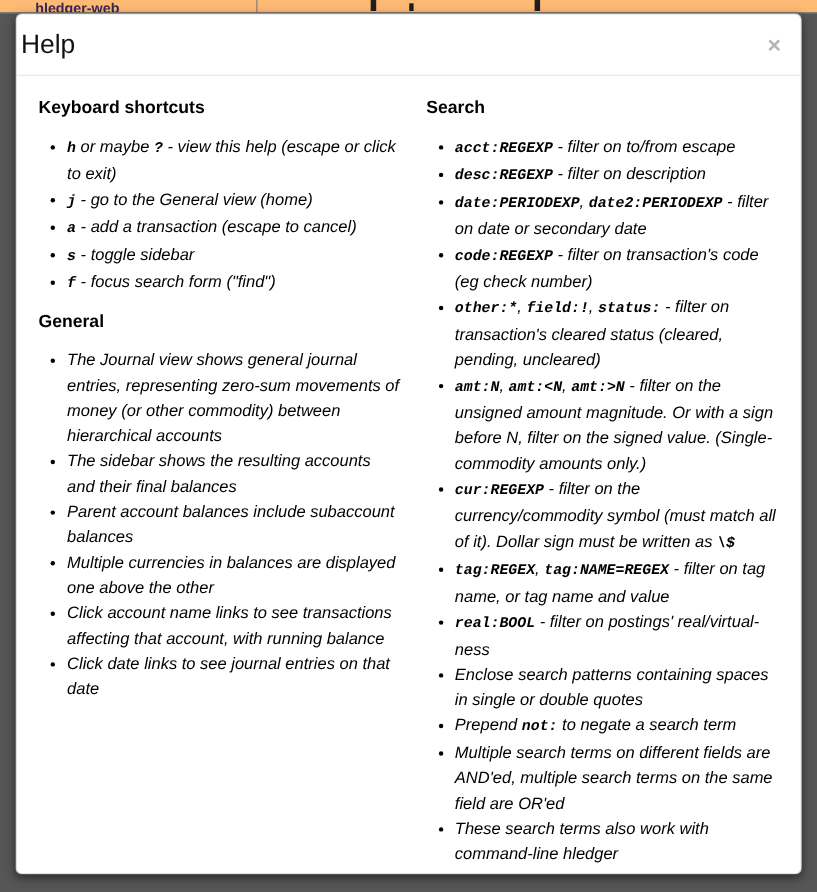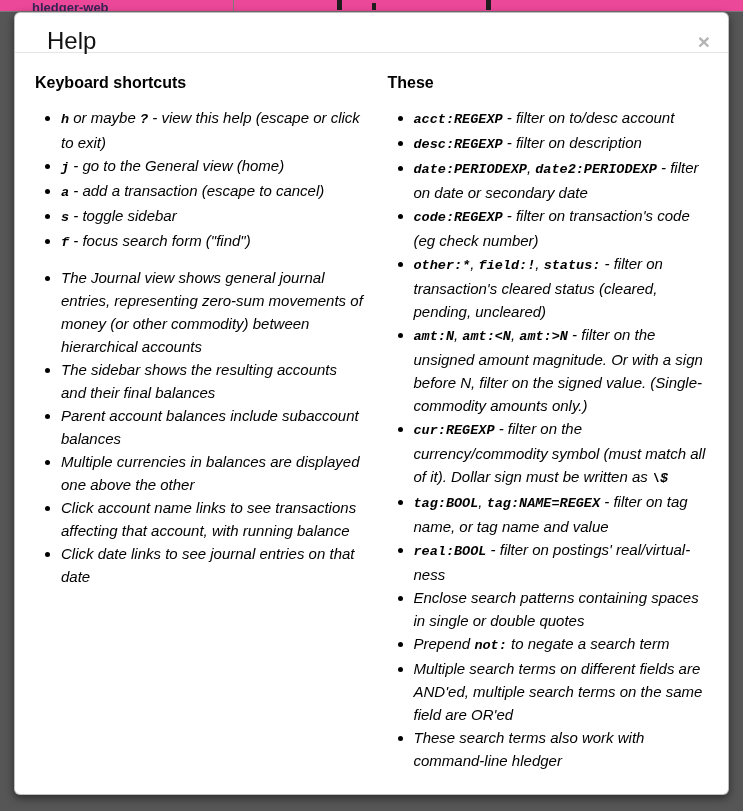--- a/index.html
+++ b/index.html
@@ -6,21 +6,21 @@
   html, body { width: 743px; height: 811px; overflow: hidden; }
   body {
     position: relative;
     font-family: "Liberation Sans", sans-serif;
     background: #565656;
   }
 
   
   .bg-top {
     position: absolute; left: 0; top: 0; width: 743px; height: 12px;
-    background: #ec4899; overflow: hidden;
+    background: #fdba74; overflow: hidden;
   }
   .bg-top-line {
     position: absolute; left: 0; top: 11px; width: 743px; height: 1px;
     background: #767676;
   }
   .brand-link {
     position: absolute; left: 32px; top: 0px;
     font-size: 13px; font-weight: bold; color: #3a2456;
     text-decoration: underline; white-space: nowrap;
   }
@@ -37,23 +37,23 @@
   .modal {
     position: absolute; left: 14px; top: 12px; width: 715px; height: 783px;
     background: #ffffff;
     border: 1px solid rgba(0,0,0,0.25);
     border-radius: 6px;
     box-shadow: 0 3px 9px rgba(0,0,0,0.5);
     overflow: hidden;
   }
   .modal-header {
     position: relative;
-    padding: 13px 20px 12px 32px;
+    padding: 13px 20px 12px 4px;
     border-bottom: 1px solid #e5e5e5;
-    height: 40px;
+    height: 56px;
   }
   .modal-title {
     font-size: 24px; font-weight: normal; color: #111;
     line-height: 30px;
   }
   .modal-close {
     position: absolute; right: 18px; top: 18px;
     background: none; border: none; cursor: pointer;
     font-family: "Liberation Sans", sans-serif;
     font-size: 21px; font-weight: bold; color: #b4b4b4; line-height: 1;
@@ -110,40 +110,41 @@
   <div class="modal-body">
     <div class="col col-left">
       <h4 class="section-heading">Keyboard shortcuts</h4>
       <ul class="help-list">
           <li><code>h</code><span> or maybe </span><code>?</code><span> - view this help (escape or click to exit)</span></li>
           <li><code>j</code><span> - go to the General view (home)</span></li>
           <li><code>a</code><span> - add a transaction (escape to cancel)</span></li>
           <li><code>s</code><span> - toggle sidebar</span></li>
           <li><code>f</code><span> - focus search form ("find")</span></li>
         </ul>
+      <h4 class="section-heading">General</h4>
       <ul class="help-list">
           <li><span>The Journal view shows general journal entries, representing zero-sum movements of money (or other commodity) between hierarchical accounts</span></li>
           <li><span>The sidebar shows the resulting accounts and their final balances</span></li>
           <li><span>Parent account balances include subaccount balances</span></li>
           <li><span>Multiple currencies in balances are displayed one above the other</span></li>
           <li><span>Click account name links to see transactions affecting that account, with running balance</span></li>
           <li><span>Click date links to see journal entries on that date</span></li>
         </ul>
     </div>
     <div class="col col-right">
-      <h4 class="section-heading">These</h4>
+      <h4 class="section-heading">Search</h4>
       <ul class="help-list">
-          <li><code>acct:REGEXP</code><span> - filter on to/desc account</span></li>
+          <li><code>acct:REGEXP</code><span> - filter on to/from escape</span></li>
           <li><code>desc:REGEXP</code><span> - filter on description</span></li>
           <li><code>date:PERIODEXP</code><span>, </span><code>date2:PERIODEXP</code><span> - filter on date or secondary date</span></li>
           <li><code>code:REGEXP</code><span> - filter on transaction's code (eg check number)</span></li>
           <li><code>other:*</code><span>, </span><code>field:!</code><span>, </span><code>status:</code><span> - filter on transaction's cleared status (cleared, pending, uncleared)</span></li>
           <li><code>amt:N</code><span>, </span><code>amt:&lt;N</code><span>, </span><code>amt:&gt;N</code><span> - filter on the unsigned amount magnitude. Or with a sign before N, filter on the signed value. (Single-commodity amounts only.)</span></li>
           <li><code>cur:REGEXP</code><span> - filter on the currency/commodity symbol (must match all of it). Dollar sign must be written as </span><code>\$</code></li>
-          <li><code>tag:BOOL</code><span>, </span><code>tag:NAME=REGEX</code><span> - filter on tag name, or tag name and value</span></li>
+          <li><code>tag:REGEX</code><span>, </span><code>tag:NAME=REGEX</code><span> - filter on tag name, or tag name and value</span></li>
           <li><code>real:BOOL</code><span> - filter on postings' real/virtual-ness</span></li>
           <li><span>Enclose search patterns containing spaces in single or double quotes</span></li>
           <li><span>Prepend </span><code>not:</code><span> to negate a search term</span></li>
           <li><span>Multiple search terms on different fields are AND'ed, multiple search terms on the same field are OR'ed</span></li>
           <li><span>These search terms also work with command-line hledger</span></li>
         </ul>
     </div>
   </div>
 </div>
 

